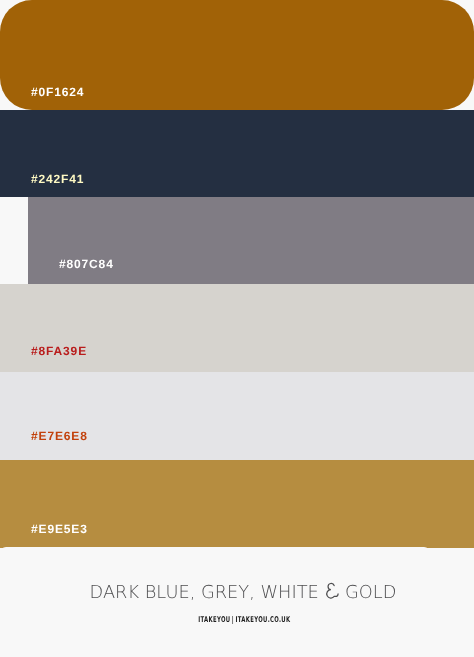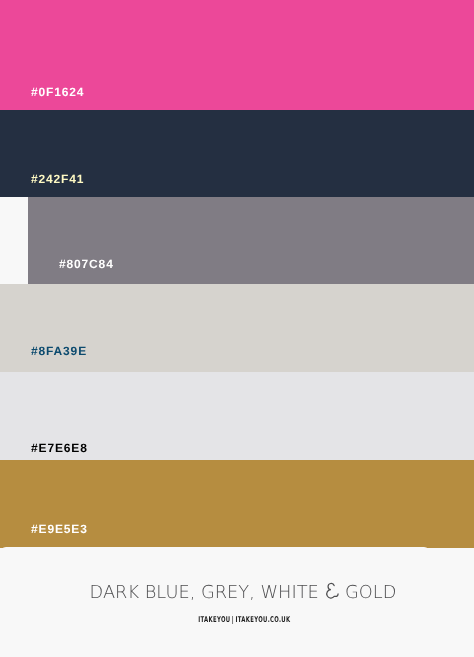--- a/index.html
+++ b/index.html
@@ -43,34 +43,34 @@
     font-size:8px;letter-spacing:0.45px;color:#1F1F1F;
     transform:scaleX(0.74);transform-origin:center;white-space:nowrap;
   }
 </style>
 </head>
 <body>
 
 <div class="palette">
 
   <div id="bands">
-      <div class="band" style="background: #ec4899; top: 0px; height: 110px;">
+      <div class="band" style="background: #a16207; top: 0px; height: 110px; border-radius: 32px;">
         <div class="band-label" style="color: rgb(255, 255, 255); top: 86px;">#0F1624</div>
       </div>
       <div class="band" style="background: rgb(36, 47, 65); top: 110px; height: 87px;">
         <div class="band-label" style="color: #fef9c3; top: 63px;">#242F41</div>
       </div>
       <div class="band" style="background: rgb(128, 124, 132); top: 197px; height: 87px; margin-left: 28px;">
         <div class="band-label" style="color: rgb(255, 255, 255); top: 61px;">#807C84</div>
       </div>
       <div class="band" style="background: rgb(214, 211, 206); top: 284px; height: 88px;">
-        <div class="band-label" style="color: #0c4a6e; top: 61px;">#8FA39E</div>
+        <div class="band-label" style="color: #b91c1c; top: 61px;">#8FA39E</div>
       </div>
       <div class="band" style="background: rgb(228, 228, 231); top: 372px; height: 88px;">
-        <div class="band-label" style="color: #000000; top: 70px;">#E7E6E8</div>
+        <div class="band-label" style="color: #c2410c; top: 58px;">#E7E6E8</div>
       </div>
       <div class="band" style="background: rgb(182, 141, 64); top: 460px; height: 88px;">
         <div class="band-label" style="color: rgb(255, 255, 255); top: 63px;">#E9E5E3</div>
       </div>
     </div>
 
   <div class="footer">
     <div class="title">
       <span id="title-text" style="color: rgb(78, 78, 80);">DARK BLUE, GREY, WHITE <span class="amp"><svg viewBox="0 0 15 15">
               <path d="M 9.8 2.2 A 3.35 3.35 0 1 0 6.3 6.6 A 4.5 4.5 0 1 0 9.9 13.9 L 11.3 13.9 A 2.7 2.7 0 0 0 14.0 11.2" fill="none" stroke="currentColor" stroke-width="1.3" stroke-linecap="round"></path>

